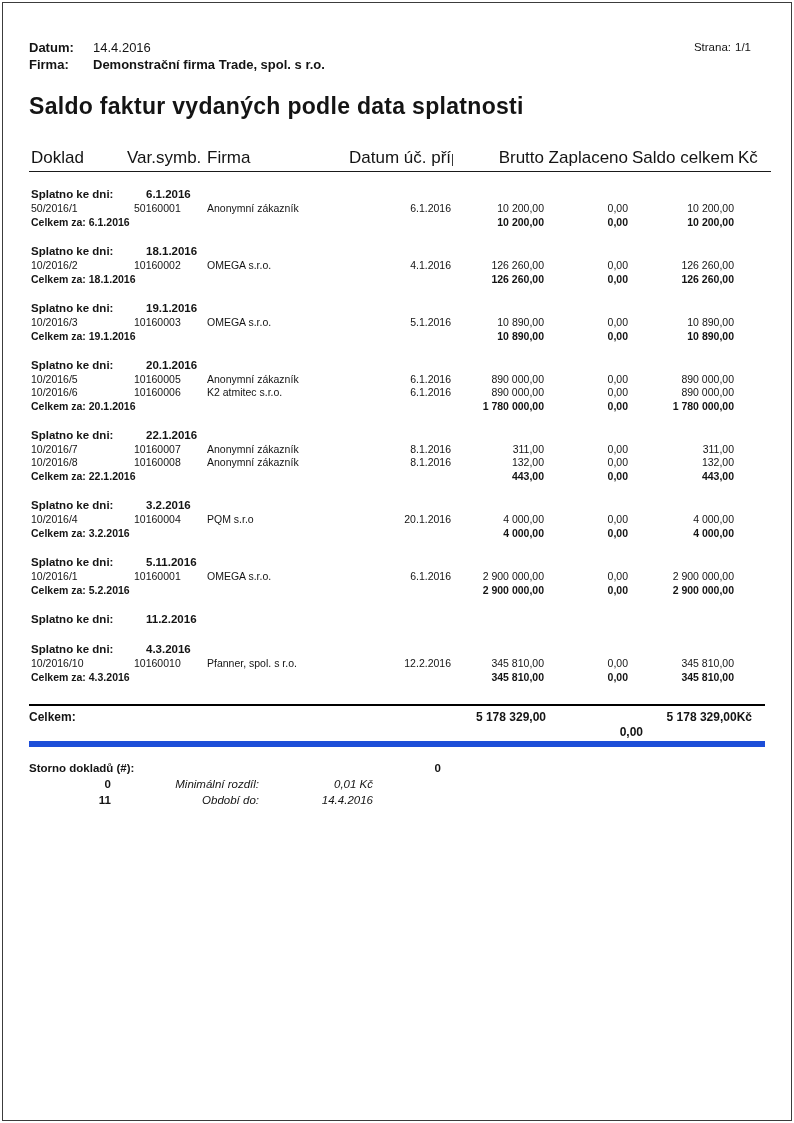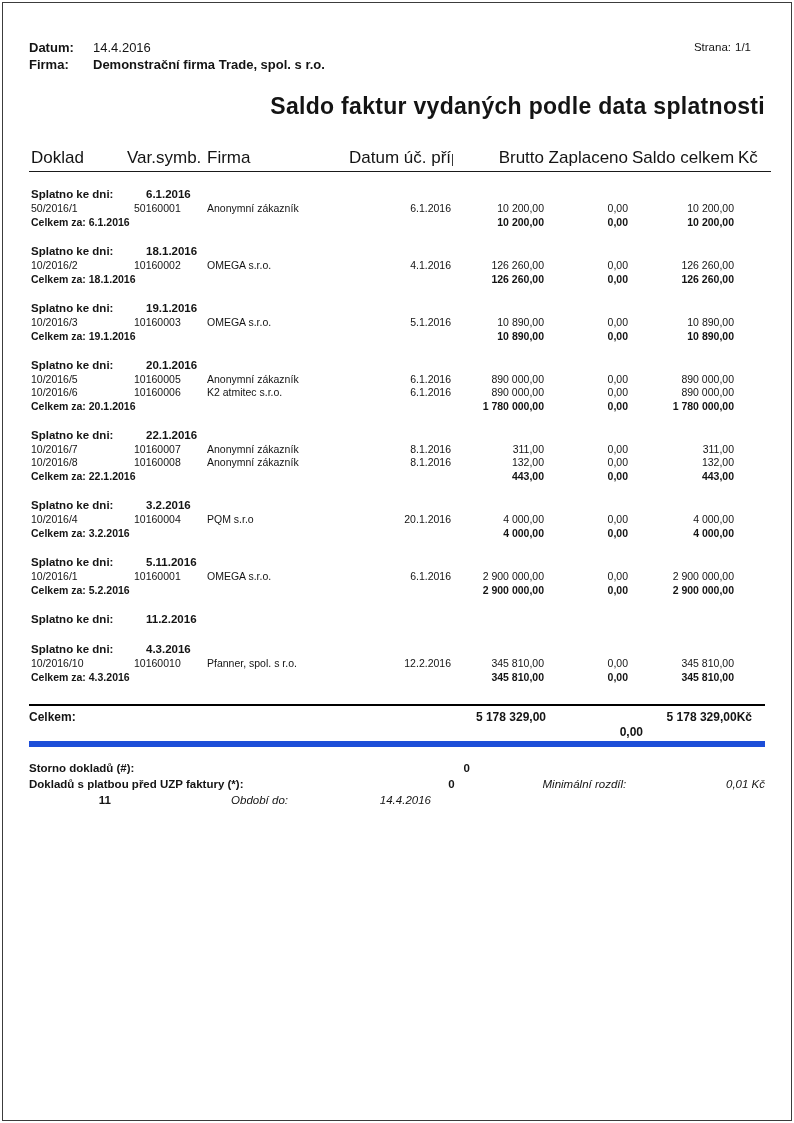--- a/index.html
+++ b/index.html
@@ -22,21 +22,21 @@
   .doc-header { display: flex; justify-content: space-between; align-items: flex-start; }
   .meta-row { display: flex; line-height: 17px; font-size: 13px; }
   .meta-label { width: 64px; font-weight: bold; }
   .meta-value { font-weight: normal; }
   .meta-value.bold { font-weight: bold; }
   .strana { font-size: 11.5px; line-height: 17px; padding-right: 14px; white-space: nowrap; }
   .strana .strana-val { margin-left: 4px; }
 
   
   .title {
-    text-align: right;
+    text-align: left;
     font-size: 23px;
     font-weight: bold;
     letter-spacing: 0.3px;
     margin-top: 20px;
   }
 
   
   table.report { width: 100%; border-collapse: collapse; table-layout: fixed; margin-top: 28px; }
   table.report th {
     font-size: 17px; font-weight: normal;
@@ -66,21 +66,21 @@
   }
   .sumrow { display: flex; font-weight: bold; font-size: 12px; line-height: 15px; }
   .sum-label { width: 174px; }
   .sum-brutto { width: 343px; text-align: right; }
   .sum-saldo { flex: 1; text-align: right; padding-right: 13px; white-space: nowrap; }
   .sumrow2 { font-weight: bold; font-size: 12px; line-height: 14px; }
   .sum-zap { display: inline-block; width: 614px; text-align: right; }
 
   
   .stats { margin-top: 13px; font-size: 11.5px; }
-  .stat-row { display: flex; line-height: 16px; gap: 29px; }
+  .stat-row { display: flex; line-height: 16px; }
   .stat-label { width: 330px; font-weight: bold; white-space: nowrap; }
   .stat-value { width: 82px; text-align: right; font-weight: bold; }
   .stat-rlabel { width: 148px; text-align: right; font-style: italic; }
   .stat-rvalue { width: 114px; text-align: right; font-style: italic; }
 </style>
 </head>
 <body>
 
 <div class="page">
 
@@ -359,21 +359,20 @@
       <span class="sum-zap">0,00</span>
     </div>
   </div>
 
   <div class="stats">
     <div class="stat-row">
       <span class="stat-label">Storno dokladů (#):</span>
       <span class="stat-value">0</span>
     </div>
     <div class="stat-row">
-      <span class="stat-label">Dokladů s platbou před UZP faktury (*):</span>
       <span class="stat-value">0</span>
       <span class="stat-rlabel">Minimální rozdíl:</span>
       <span class="stat-rvalue">0,01 Kč</span>
     </div>
     <div class="stat-row">
       <span class="stat-value">11</span>
       <span class="stat-rlabel">Období do:</span>
       <span class="stat-rvalue">14.4.2016</span>
     </div>
   </div>

